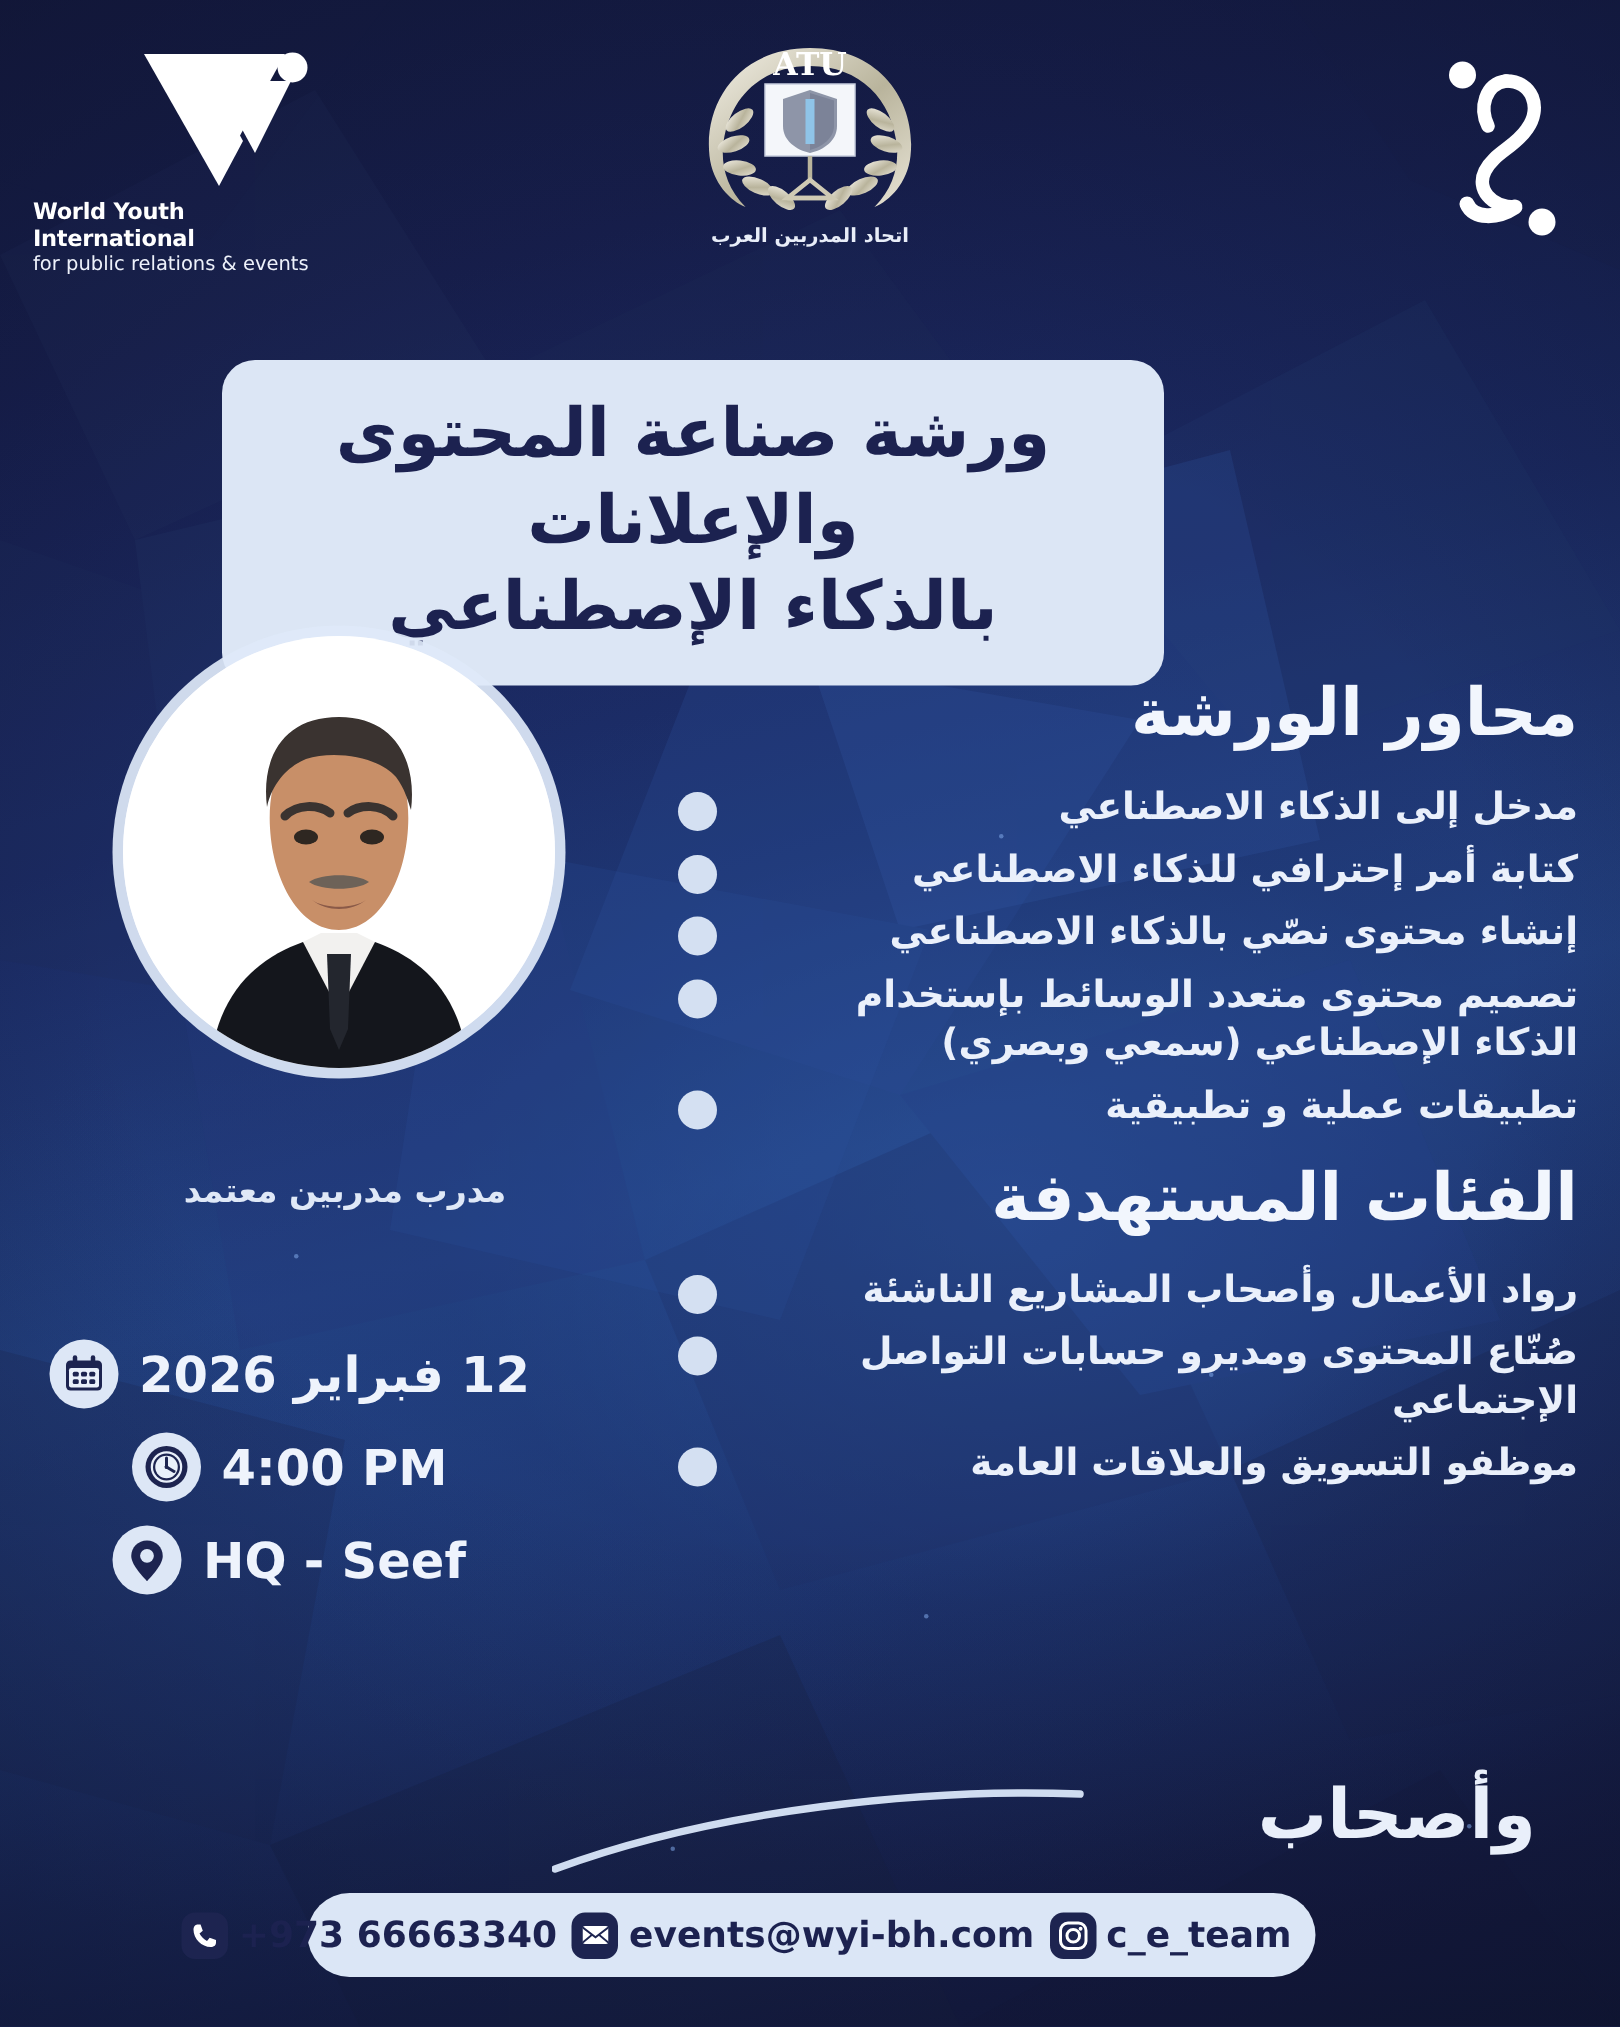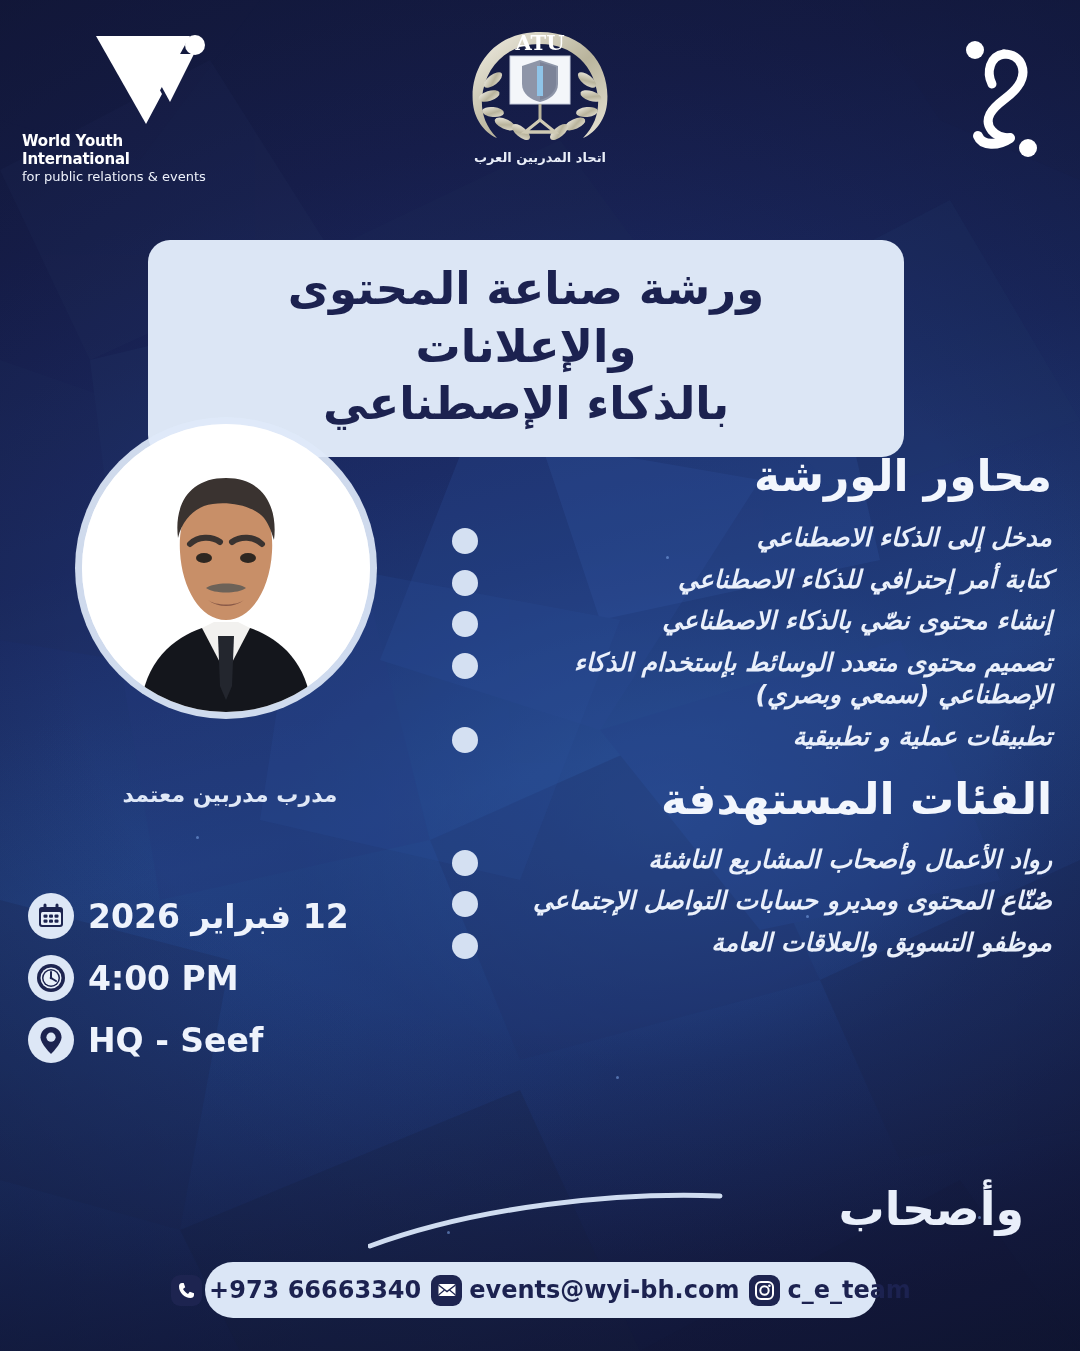--- a/index.html
+++ b/index.html
@@ -30,21 +30,21 @@
   .wyi-txt2{font-size:13px;color:#eef2fb;direction:ltr;text-align:left;margin-top:1px;}
 
   .logo-atu{position:absolute;left:50%;top:22px;transform:translateX(-50%);
     width:200px;text-align:center;}
   .atu-name{font-size:13px;color:#e8edf8;margin-top:-6px;font-weight:bold;}
 
   .logo-mark3{position:absolute;right:20px;top:26px;width:120px;height:140px;}
 
   
   .title-box{
-    position:absolute;left:148px;top:240px;width:756px;
+    position:absolute;left:148px;top:240px;width:628px;
     background:#dce6f5;border-radius:22px;
     padding:20px 26px 24px;box-sizing:border-box;
     text-align:center;
   }
   .title-box .t{
     font-size:45px;line-height:1.28;font-weight:bold;color:#1c2250;
     letter-spacing:0px;
   }
 
   
@@ -54,56 +54,55 @@
     box-shadow:0 0 0 7px rgba(222,233,248,.92);
   }
   .portrait svg{display:block;width:100%;height:100%;}
 
   .speaker{position:absolute;left:20px;top:778px;width:420px;text-align:center;}
   .speaker .nm{font-size:31px;font-weight:bold;color:#ffffff;line-height:1.15;}
   .speaker .rl{font-size:22px;font-weight:bold;color:#dfe8f7;margin-top:4px;}
 
   
   .meta{position:absolute;left:28px;top:893px;width:330px;}
-  .meta-row{display:flex;align-items:center;justify-content:flex-end;
+  .meta-row{display:flex;align-items:center;justify-content:center;
     gap:14px;margin-bottom:16px;direction:rtl;}
   .meta-row .val{font-size:33px;font-weight:bold;color:#eef3fc;direction:ltr;
     white-space:nowrap;unicode-bidi:plaintext;}
   .ic{width:46px;height:46px;border-radius:50%;background:#dde7f6;
     display:flex;align-items:center;justify-content:center;flex:0 0 auto;}
   .ic svg{display:block;}
 
   
   .col-right{position:absolute;right:28px;top:452px;width:600px;text-align:right;}
   .sec-h{font-size:44px;font-weight:bold;color:#f2f6fd;line-height:1.1;margin-bottom:22px;}
   .sec-h.two{margin-top:22px;margin-bottom:20px;}
   .bullets{list-style:none;margin:0;padding:0;}
   .bullets li{
     display:flex;align-items:flex-start;justify-content:flex-end;gap:16px;
     margin-bottom:9px;
-    font-style:italic;
   }
   .bullets .tx{font-size:25px;font-weight:bold;color:#eaf0fb;line-height:1.3;
     text-align:right;flex:1 1 auto;}
   .dot{width:26px;height:26px;border-radius:50%;background:#d4e0f2;flex:0 0 auto;margin-top:6px;}
 
   
   .damas{position:absolute;left:200px;top:1112px;width:280px;text-align:center;}
   .damas .dl{font-size:12.5px;letter-spacing:2.6px;color:#eaf0fa;margin-top:3px;direction:ltr;}
   .damas .dl b{font-weight:bold;}
   .damas .dd{font-size:16px;font-weight:bold;color:#f2f6fd;margin-top:3px;direction:ltr;}
 
   .reg{position:absolute;right:56px;top:1182px;font-size:46px;font-weight:bold;color:#e9effa;}
   .swoosh{position:absolute;left:368px;top:1186px;width:360px;height:74px;}
 
   
   .contact{
     position:absolute;left:205px;top:1262px;width:672px;height:56px;
     background:#dbe6f6;border-radius:28px;
-    display:flex;align-items:center;justify-content:center;gap:10px;
+    display:flex;align-items:center;justify-content:flex-end;gap:10px;
     direction:ltr;box-sizing:border-box;padding:0 16px;
   }
   .c-item{display:flex;align-items:center;gap:7px;}
   .c-ic{width:31px;height:31px;border-radius:9px;background:#1d2450;
     display:flex;align-items:center;justify-content:center;flex:0 0 auto;}
   .c-tx{font-size:24px;font-weight:bold;color:#1c2250;white-space:nowrap;}
 </style>
 </head>
 <body>
 

